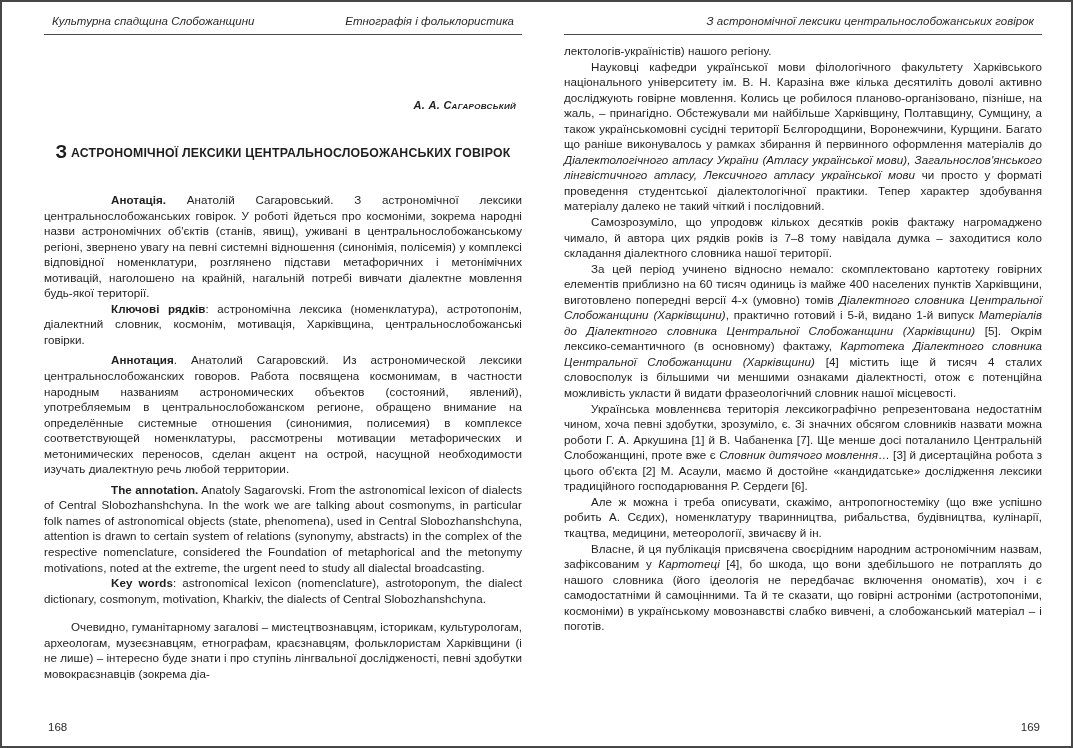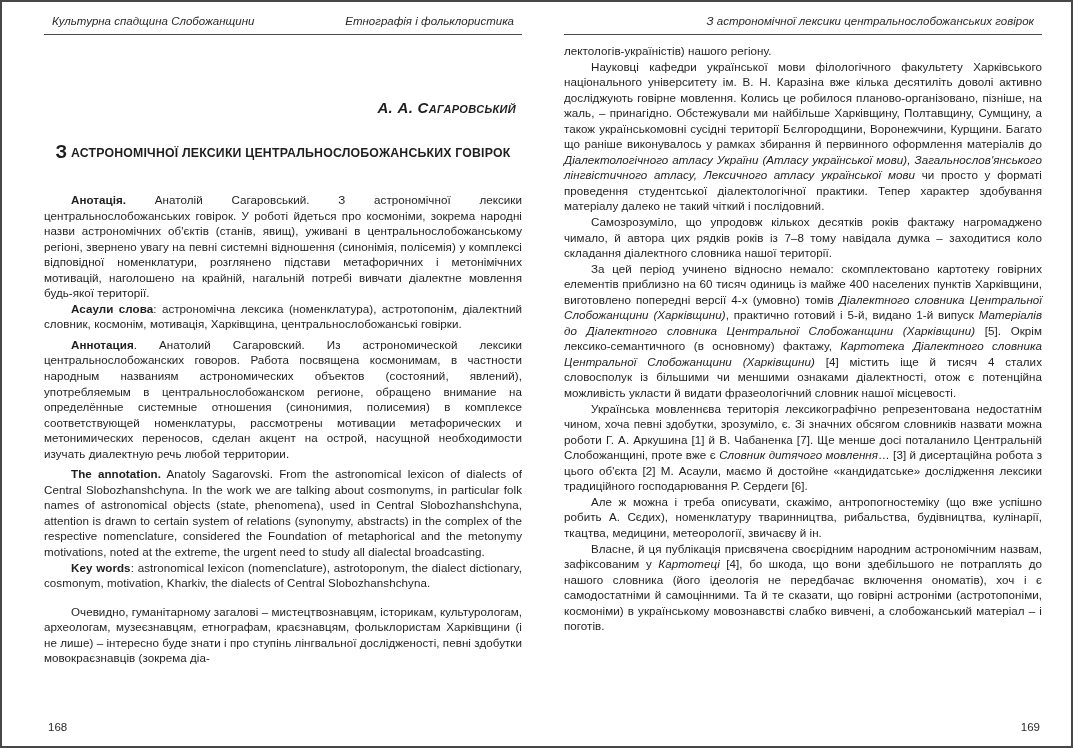--- a/index.html
+++ b/index.html
@@ -21,21 +21,21 @@
     position:absolute; top:13px; left:0; right:0;
     font-size:11.5px; font-style:italic; color:#2a2a2a;
     padding:0 8px 7px 8px;
     border-bottom:1.5px solid #4a4a4a;
   }
   .running-header.split { display:flex; justify-content:space-between; }
   .running-header.right-align { text-align:right; }
 
   .author-line {
     position:absolute; top:97px; right:6px;
-    font-size:15px; font-weight:bold; font-style:italic;
+    font-size:11px; font-weight:bold; font-style:italic;
     font-variant:small-caps; letter-spacing:0.3px;
   }
   .article-title {
     position:absolute; top:139px; left:0; right:0;
     text-align:center; font-weight:bold; font-size:12.3px;
     letter-spacing:0.2px; white-space:nowrap;
   }
   .article-title .title-initial { font-size:18.5px; font-weight:bold; vertical-align:-1px; }
 
   .body-text {
@@ -43,21 +43,21 @@
     font-size:11.6px; line-height:15.55px;
     text-align:justify; letter-spacing:0.05px;
   }
   .body-left  { top:190px; }
   .body-right { top:41px; }
 
   .body-text p { margin:0; text-indent:27px; }
   .body-text p.no-indent { text-indent:0; }
   .body-text p.gap-sm { margin-top:5px; }
   .body-text p.gap-lg { margin-top:13px; }
-  .body-text b { font-weight:bold; }
+  .body-text b { font-weight:bold;margin-left:40px; }
   .body-text i { font-style:italic; }
 
   .page-number {
     position:absolute; bottom:13px;
     font-size:11.5px; color:#2a2a2a;
   }
   .page-number.pn-left  { left:4px; }
   .page-number.pn-right { right:2px; }
 </style>
 </head>
@@ -72,21 +72,21 @@
     </div>
 
     <div class="author-line">А. А. Сагаровський</div>
 
     <div class="article-title">
       <span class="title-initial">З</span><span> АСТРОНОМІЧНОЇ ЛЕКСИКИ ЦЕНТРАЛЬНОСЛОБОЖАНСЬКИХ ГОВІРОК</span>
     </div>
 
     <div class="body-text body-left" id="body-left">
         <p><b>Анотація.</b><span> Анатолій Сагаровський. З астрономічної лексики центральнослобожанських говірок. У роботі йдеться про космоніми, зокрема народні назви астрономічних об'єктів (станів, явищ), уживані в центральнослобожанському регіоні, звернено увагу на певні системні відношення (синонімія, полісемія) у комплексі відповідної номенклатури, розглянено підстави метафоричних і метонімічних мотивацій, наголошено на крайній, нагальній потребі вивчати діалектне мовлення будь-якої території.</span></p>
-        <p><b>Асаули слова</b><span>: астрономічна лексика (номенклатура), астротопонім, діалектний словник, космонім, мотивація, Харківщина, центральнослобожанські говірки.</span></p>
+        <p><b>Ключові рядків</b><span>: астрономічна лексика (номенклатура), астротопонім, діалектний словник, космонім, мотивація, Харківщина, центральнослобожанські говірки.</span></p>
         <p class="gap-sm"><b>Аннотация</b><span>. Анатолий Сагаровский. Из астрономической лексики центральнослобожанских говоров. Работа посвящена космонимам, в частности народным названиям астрономических объектов (состояний, явлений), употребляемым в центральнослобожанском регионе, обращено внимание на определённые системные отношения (синонимия, полисемия) в комплексе соответствующей номенклатуры, рассмотрены мотивации метафорических и метонимических переносов, сделан акцент на острой, насущной необходимости изучать диалектную речь любой территории.</span></p>
         <p class="gap-sm"><b>The annotation.</b><span> Anatoly Sagarovski. From the astronomical lexicon of dialects of Central Slobozhanshchyna. In the work we are talking about cosmonyms, in particular folk names of astronomical objects (state, phenomena), used in Central Slobozhanshchyna, attention is drawn to certain system of relations (synonymy, abstracts) in the complex of the respective nomenclature, considered the Foundation of metaphorical and the metonymy motivations, noted at the extreme, the urgent need to study all dialectal broadcasting.</span></p>
         <p><b>Key words</b><span>: astronomical lexicon (nomenclature), astrotoponym, the dialect dictionary, cosmonym, motivation, Kharkiv, the dialects of Central Slobozhanshchyna.</span></p>
         <p class="gap-lg"><span>Очевидно, гуманітарному загалові – мистецтвознавцям, історикам, культурологам, археологам, музеєзнавцям, етнографам, краєзнавцям, фольклористам Харківщини (і не лише) – інтересно буде знати і про ступінь лінгвальної дослідженості, певні здобутки мовокраєзнавців (зокрема діа-</span></p>
       </div>
 
     <div class="page-number pn-left">168</div>
   </div>
 
   <div class="page page-right">

